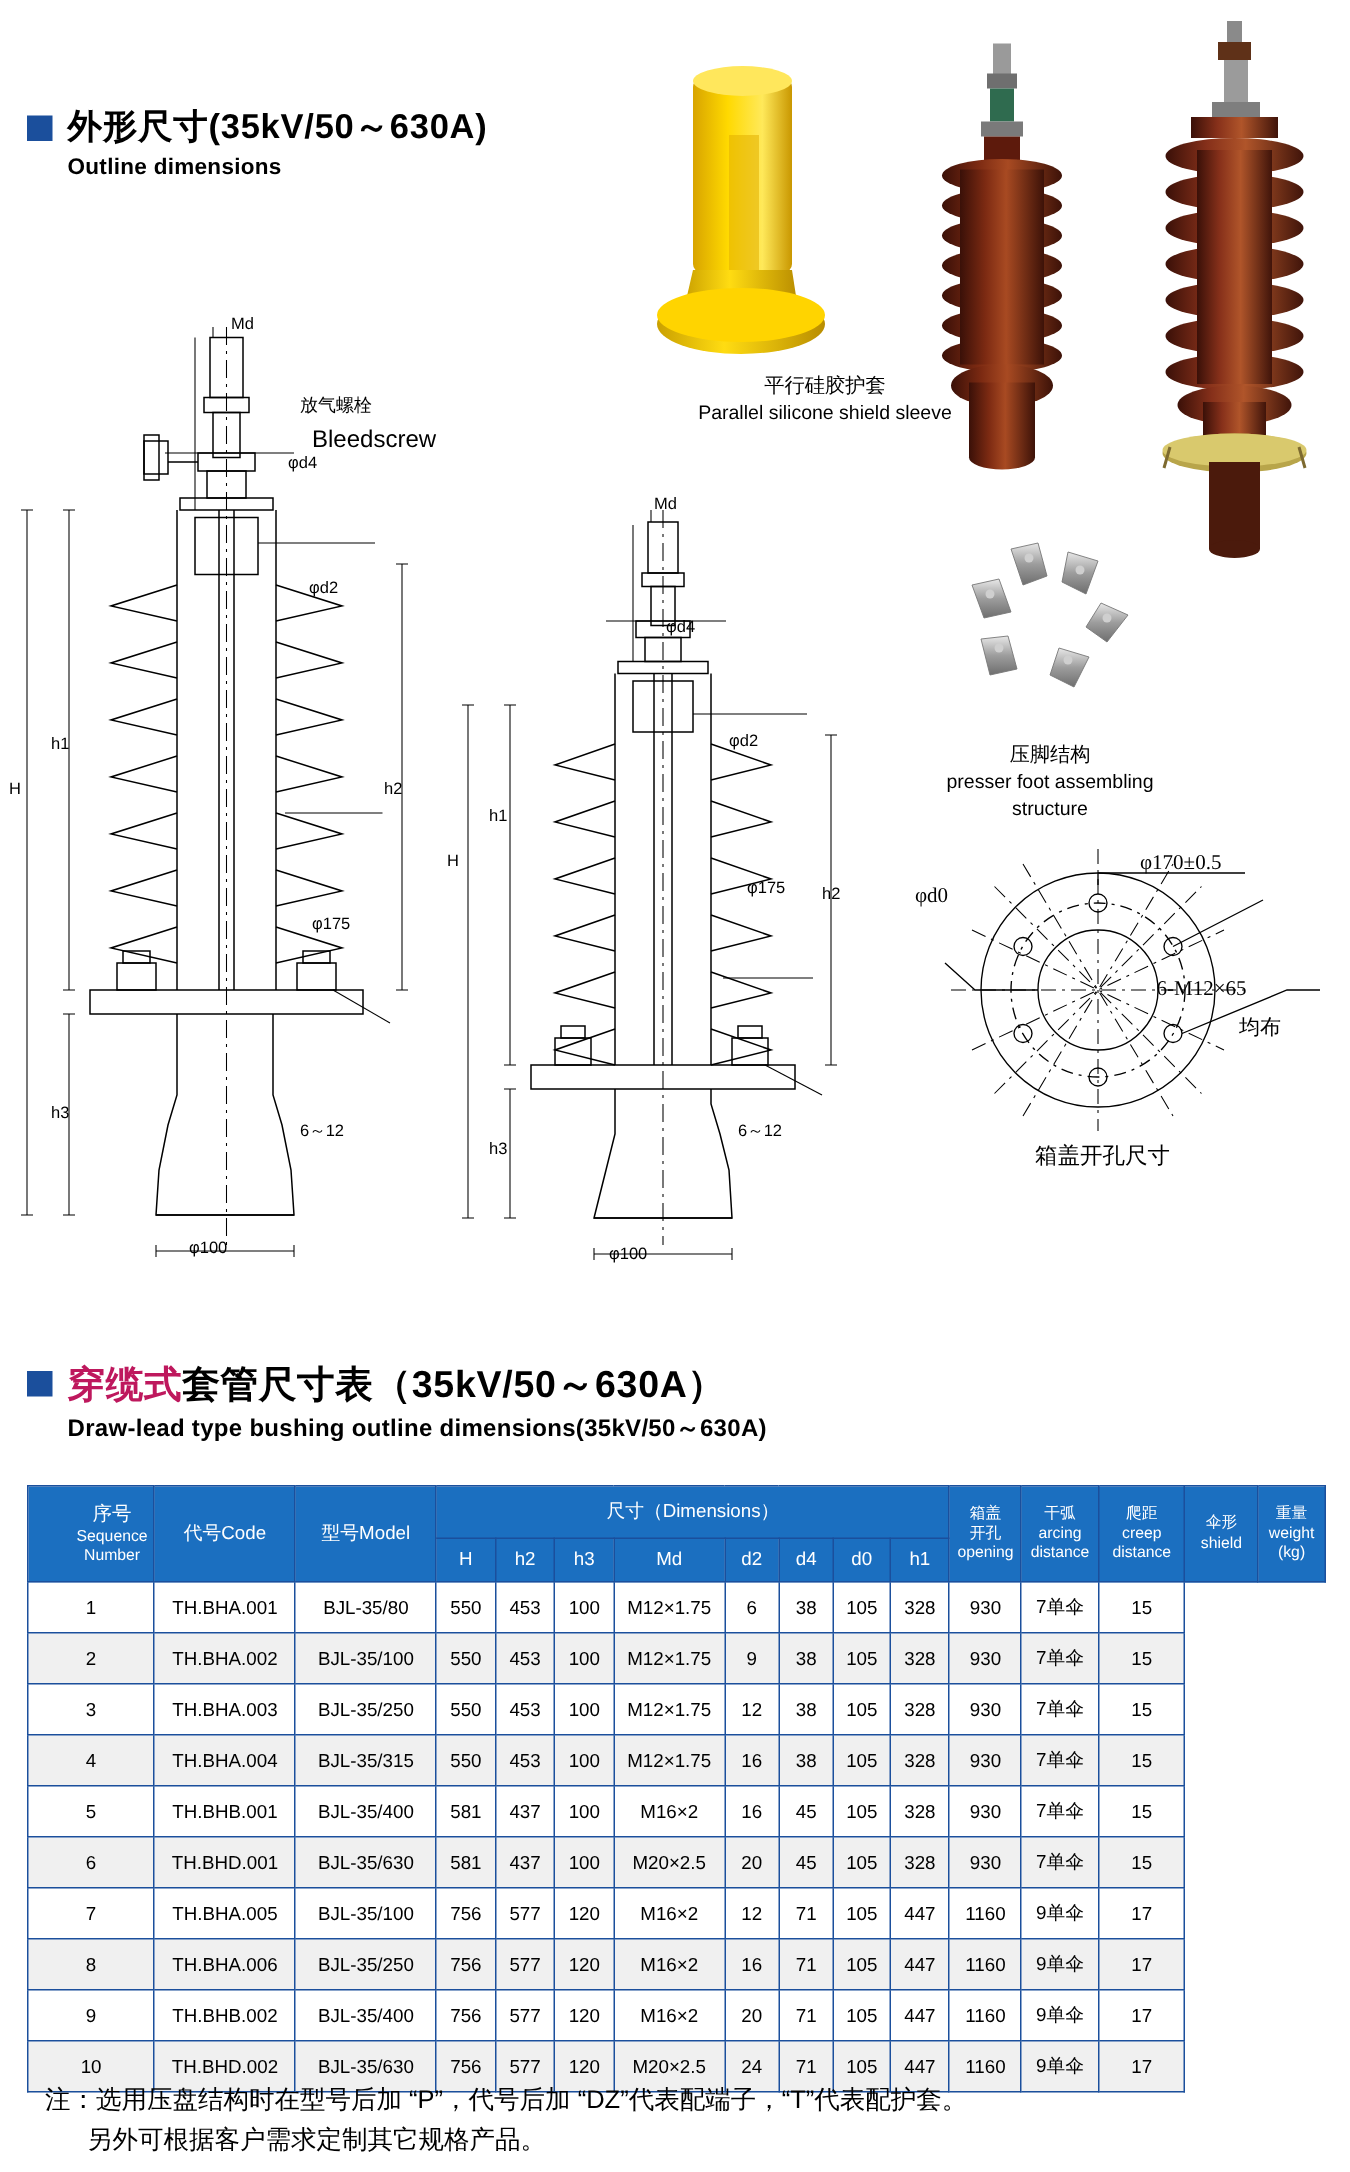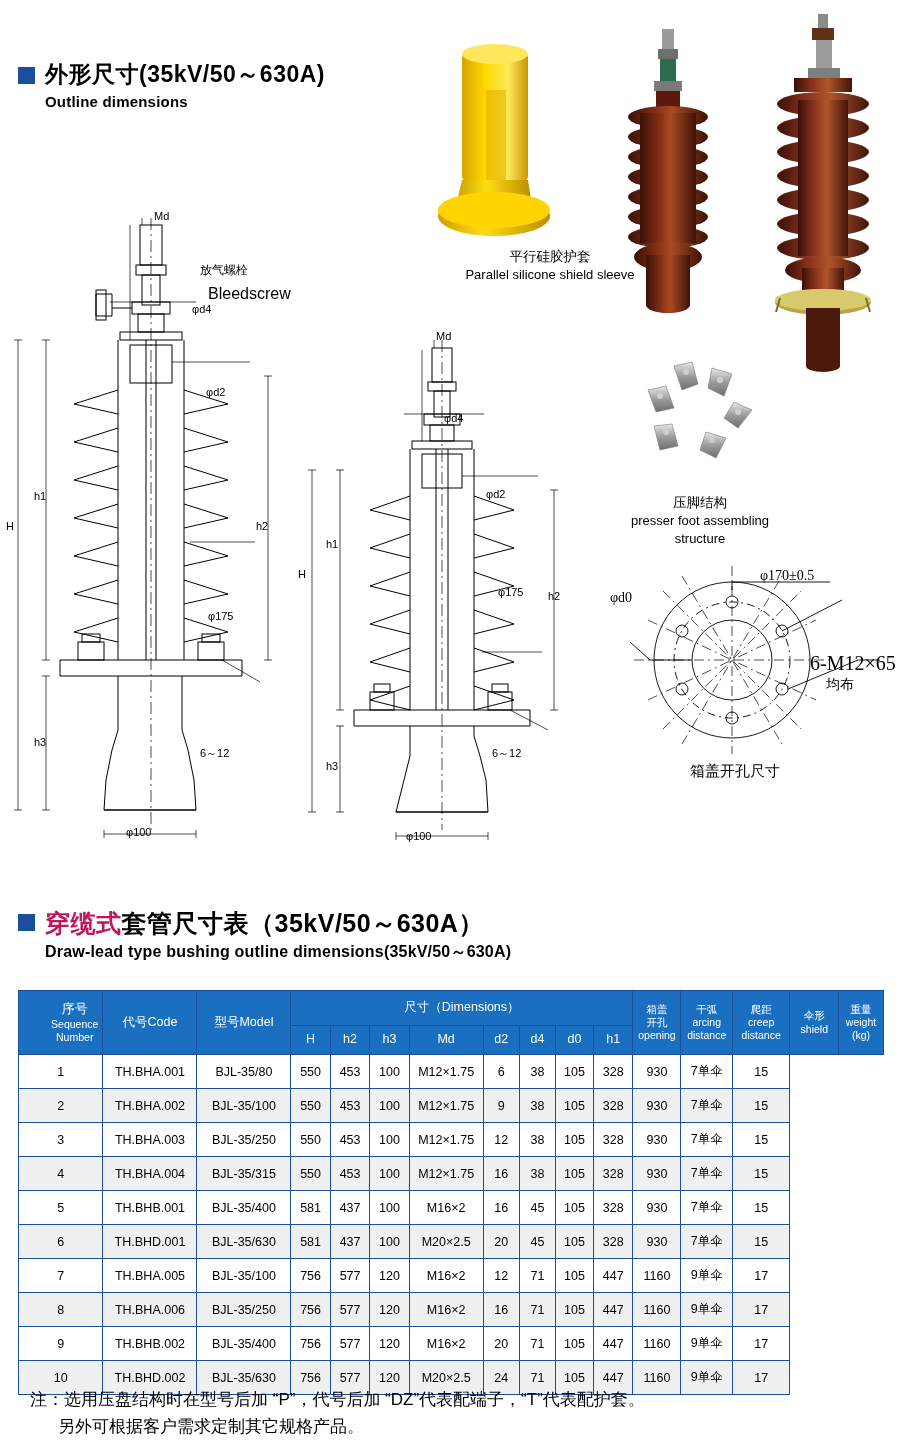--- a/index.html
+++ b/index.html
@@ -32,21 +32,21 @@
   tbody td{height:33px;background:#fff;}
   tbody tr:nth-child(even) td{background:#f0f0f0;}
   .hdr-sm{font-size:10.5px;}
   .hdr-cn{font-size:13px;}
   .note{position:absolute;left:30px;top:1386px;font-size:17px;line-height:1.6;}
   .note div{white-space:nowrap;}
 </style>
 </head>
 <body>
 
-<div class="sec-head" style="left:18px;top:61px;">
+<div class="sec-head" style="left:18px;top:71px;">
   <div class="blue-sq"></div>
   <div>
     <div class="sec-title-cn">外形尺寸(35kV/50～630A)</div>
     <div class="sec-title-en">Outline dimensions</div>
   </div>
 </div>
 
 <div id="drawings">
 
   <svg width="300" height="680" viewBox="0 0 300 680" style="position:absolute;left:0;top:0;">
@@ -331,21 +331,21 @@
         <circle cx="92" cy="71" r="6"></circle>
       </g>
       <path d="M192 71 L252 40"></path>
       <path d="M198 129 L268 100 L290 100"></path>
       <path d="M102 100 L60 100 M60 100 L40 82"></path>
       <path d="M142 22 L240 22 M142 22 L142 30"></path>
     </g>
   </svg>
   <span class="lbl cap-serif" style="left:610px;top:400px;font-size:14px;">φd0</span>
   <span class="lbl cap-serif" style="left:760px;top:378px;font-size:14px;">φ170±0.5</span>
-  <span class="lbl cap-serif" style="left:810px;top:462px;font-size:20px;">6-M12×65</span>
+  <span class="lbl cap-serif" style="left:771px;top:462px;font-size:14px;">6-M12×65</span>
   <span class="lbl cap-serif" style="left:826px;top:486px;font-size:14px;">均布</span>
 
   <div class="cap cap-serif" style="left:570px;top:570px;width:330px;font-size:15px;line-height:1.5;">
     <div>箱盖开孔尺寸</div>
   </div>
 </div>
 
 <div class="sec-head" style="left:18px;top:908px;">
   <div class="blue-sq"></div>
   <div>

